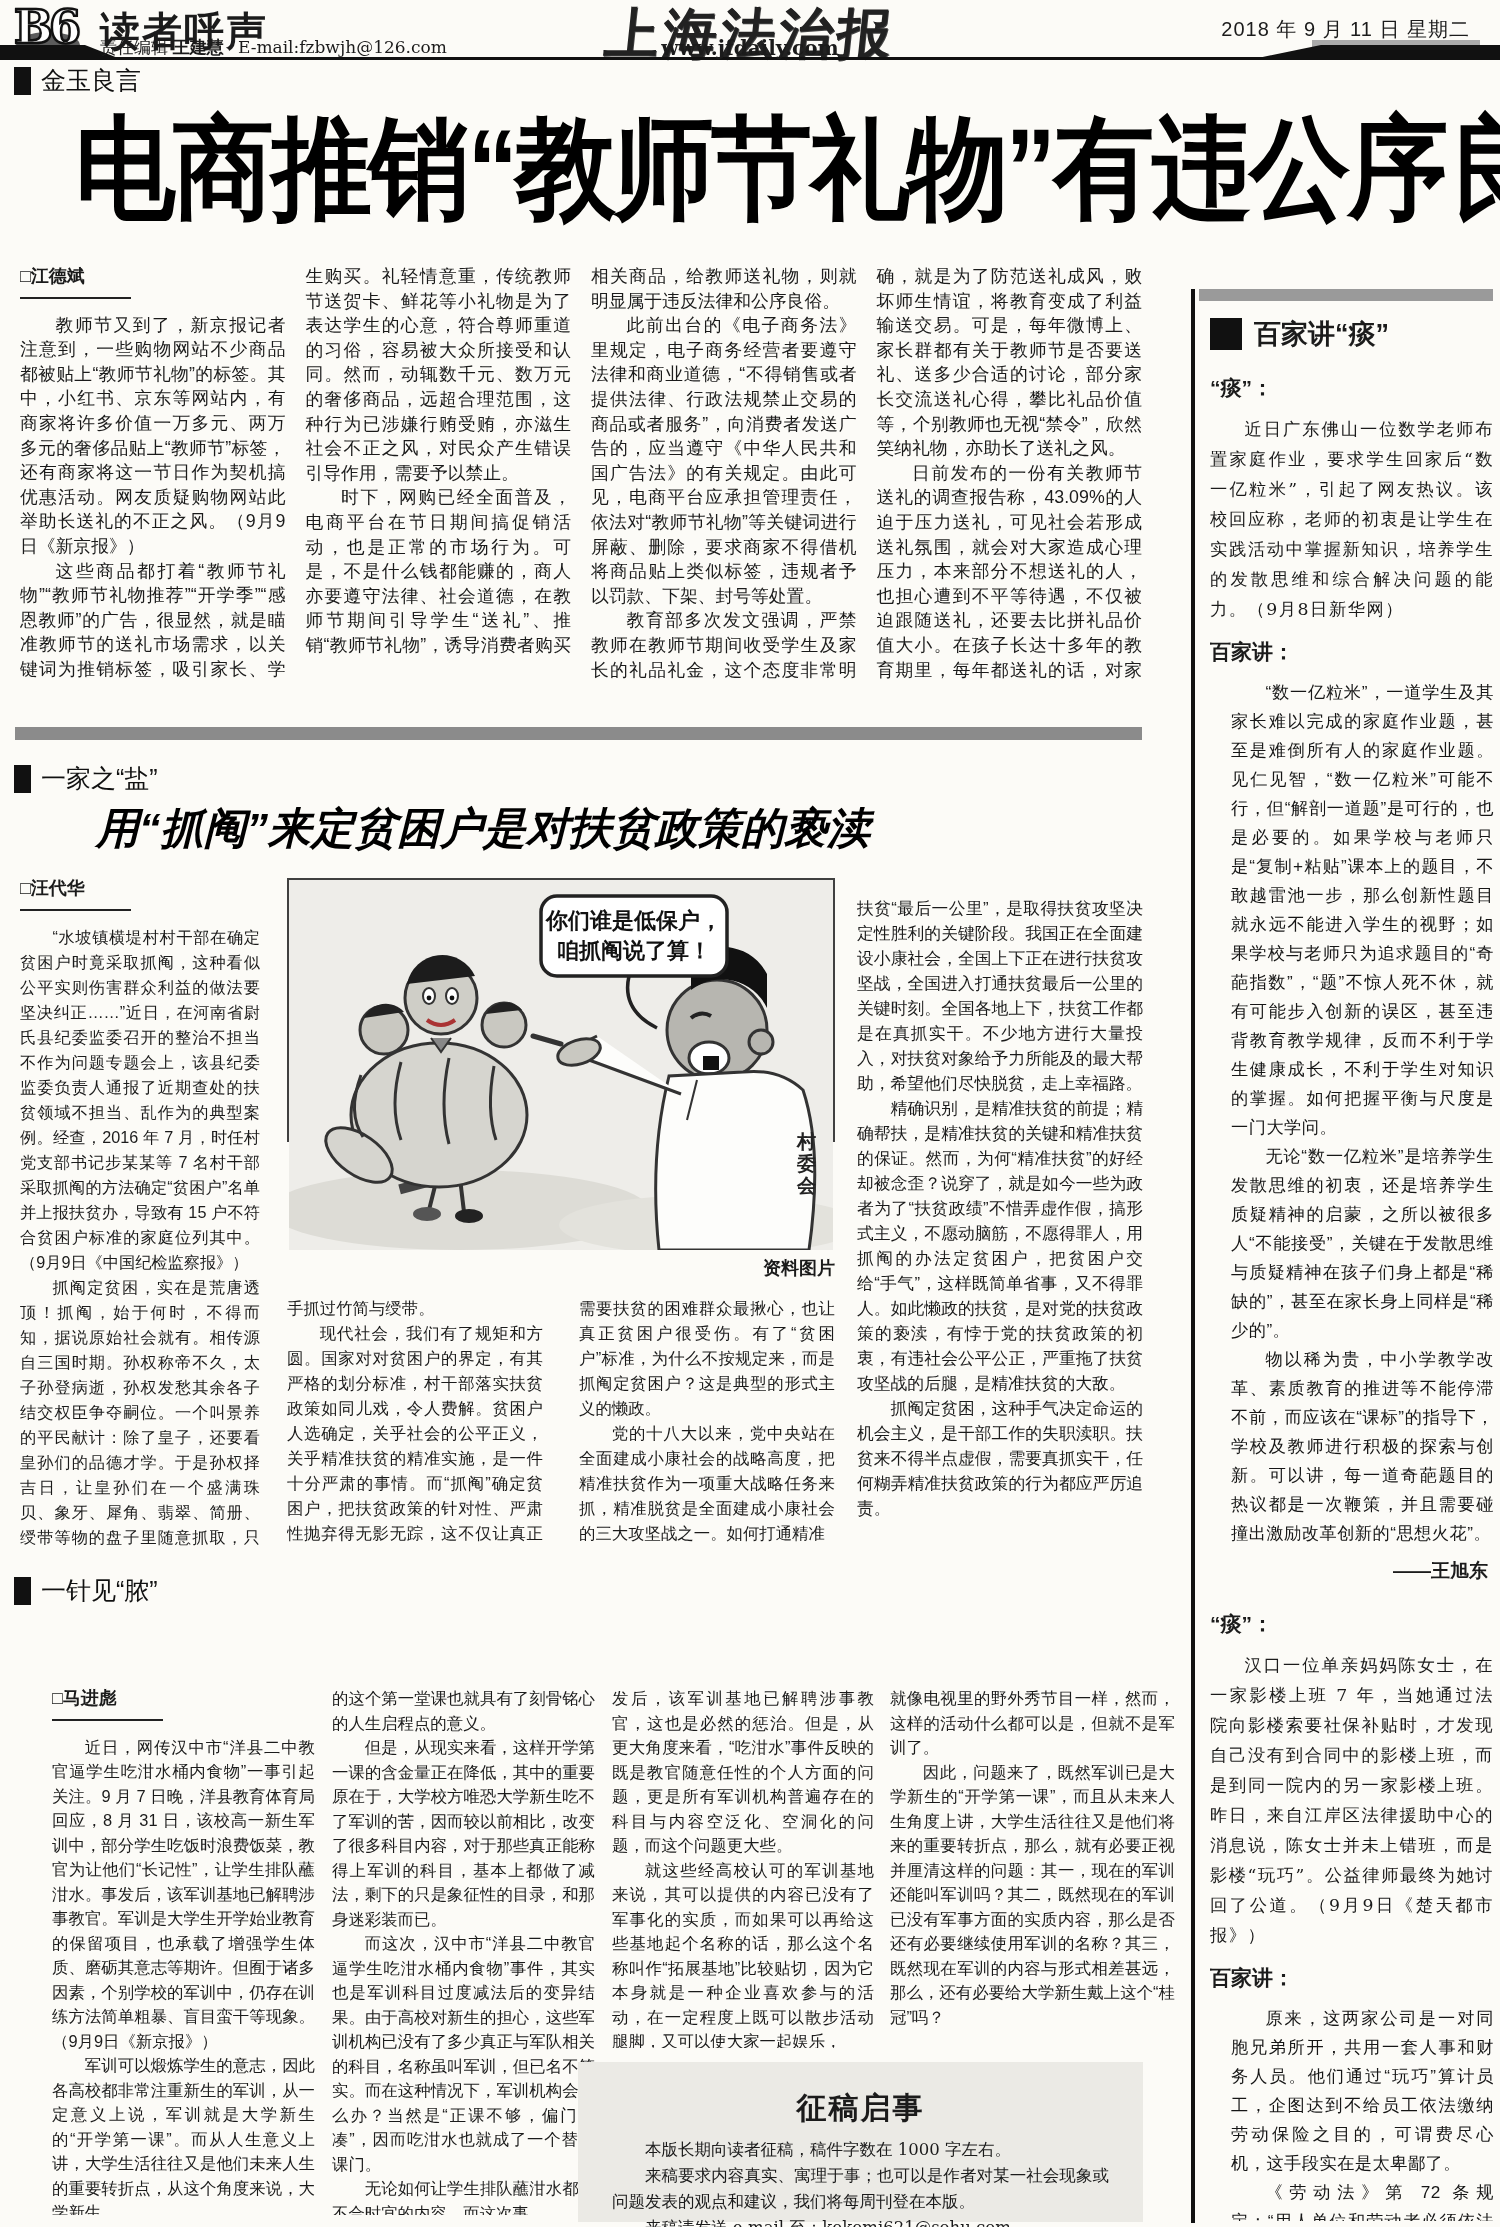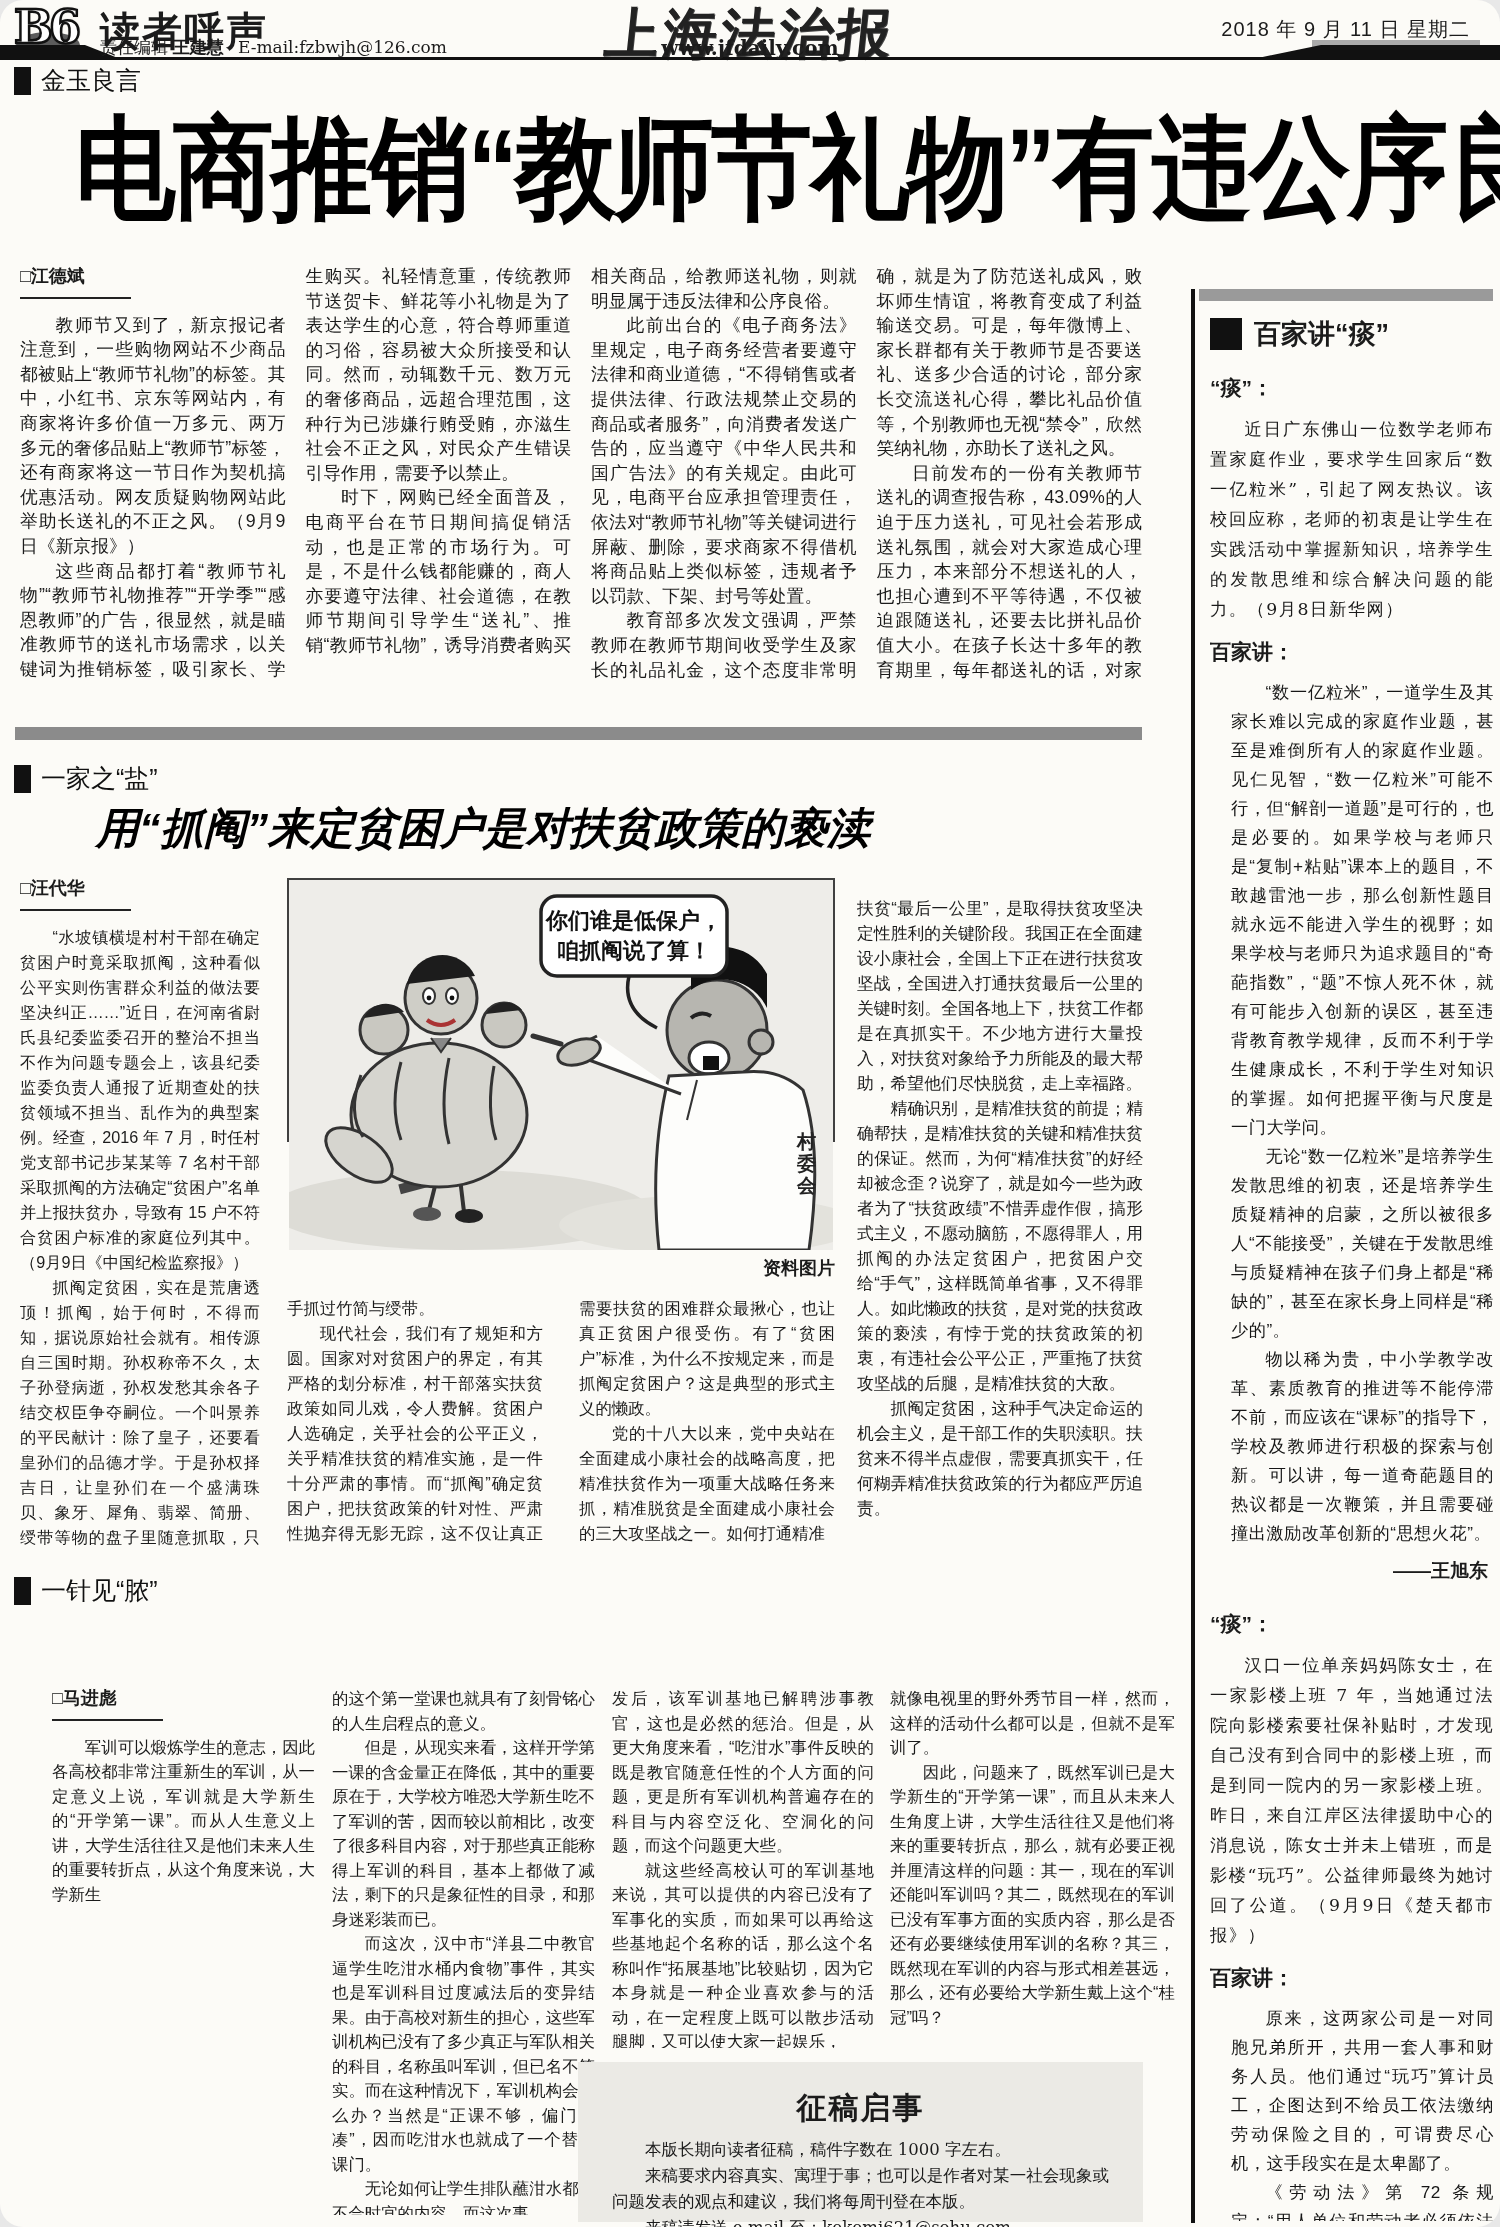--- a/index.html
+++ b/index.html
@@ -1,21 +1,20 @@
 <!DOCTYPE html>
 <html><head>
 <meta charset="utf-8">
 <style>
   * { margin:0; padding:0; box-sizing:border-box; }
   html,body { background:#e8e8e8; }
   .page {
     position:relative; width:1500px; height:2227px; margin:0 auto;
     background:#fcfbf7; color:#1b1b1b; overflow:hidden;
     font-family:"Liberation Sans","DejaVu Sans",sans-serif;
-    border-radius:23px;
   }
   
   .hdr { position:absolute; left:0; top:0; width:1500px; height:62px; }
   .hdr-rule { position:absolute; left:0; top:57px; width:1500px; height:3px; background:#111; }
   .hdr-wedge-l { position:absolute; left:0; top:45px; width:118px; height:13px; background:#111;
     clip-path:polygon(0 0,72% 0,100% 100%,0 100%); }
   .hdr-wedge-r { position:absolute; left:1258px; top:45px; width:242px; height:13px; background:#111;
     clip-path:polygon(26% 0,100% 0,100% 100%,0 100%); }
   .b6 { position:absolute; left:14px; top:4px; width:80px; height:56px; }
   .b6-ellipse { position:absolute; left:2px; top:28px; width:64px; height:26px; border-radius:50%;
@@ -212,20 +211,21 @@
     </div>
 
   <div class="marker" style="left:14px; top:1574px;">
     <span class="sq"></span>
     <span>一针见“脓”</span>
   </div>
 
   <div class="pus-col pus-c1 bodytext">
     <div><span class="byline">□马进彪</span></div>
     <div>
+        <p>近日，网传汉中市“洋县二中教官逼学生吃泔水桶内食物”一事引起关注。9 月 7 日晚，洋县教育体育局回应，8 月 31 日，该校高一新生军训中，部分学生吃饭时浪费饭菜，教官为让他们“长记性”，让学生排队蘸泔水。事发后，该军训基地已解聘涉事教官。军训是大学生开学始业教育的保留项目，也承载了增强学生体质、磨砺其意志等期许。但囿于诸多因素，个别学校的军训中，仍存在训练方法简单粗暴、盲目蛮干等现象。（9月9日《新京报》）</p>
         <p>军训可以煅炼学生的意志，因此各高校都非常注重新生的军训，从一定意义上说，军训就是大学新生的“开学第一课”。而从人生意义上讲，大学生活往往又是他们未来人生的重要转折点，从这个角度来说，大学新生</p>
       </div>
   </div>
   <div class="pus-col pus-c2 bodytext">
       <p class="cont">的这个第一堂课也就具有了刻骨铭心的人生启程点的意义。</p>
       <p>但是，从现实来看，这样开学第一课的含金量正在降低，其中的重要原在于，大学校方唯恐大学新生吃不了军训的苦，因而较以前相比，改变了很多科目内容，对于那些真正能称得上军训的科目，基本上都做了减法，剩下的只是象征性的目录，和那身迷彩装而已。</p>
       <p>而这次，汉中市“洋县二中教官逼学生吃泔水桶内食物”事件，其实也是军训科目过度减法后的变异结果。由于高校对新生的担心，这些军训机构已没有了多少真正与军队相关的科目，名称虽叫军训，但已名不符实。而在这种情况下，军训机构会怎么办？当然是“正课不够，偏门来凑”，因而吃泔水也就成了一个替代课门。</p>
       <p>无论如何让学生排队蘸泔水都是不合时宜的内容，而这次事</p>
     </div>
   <div class="pus-col pus-c3 bodytext">

